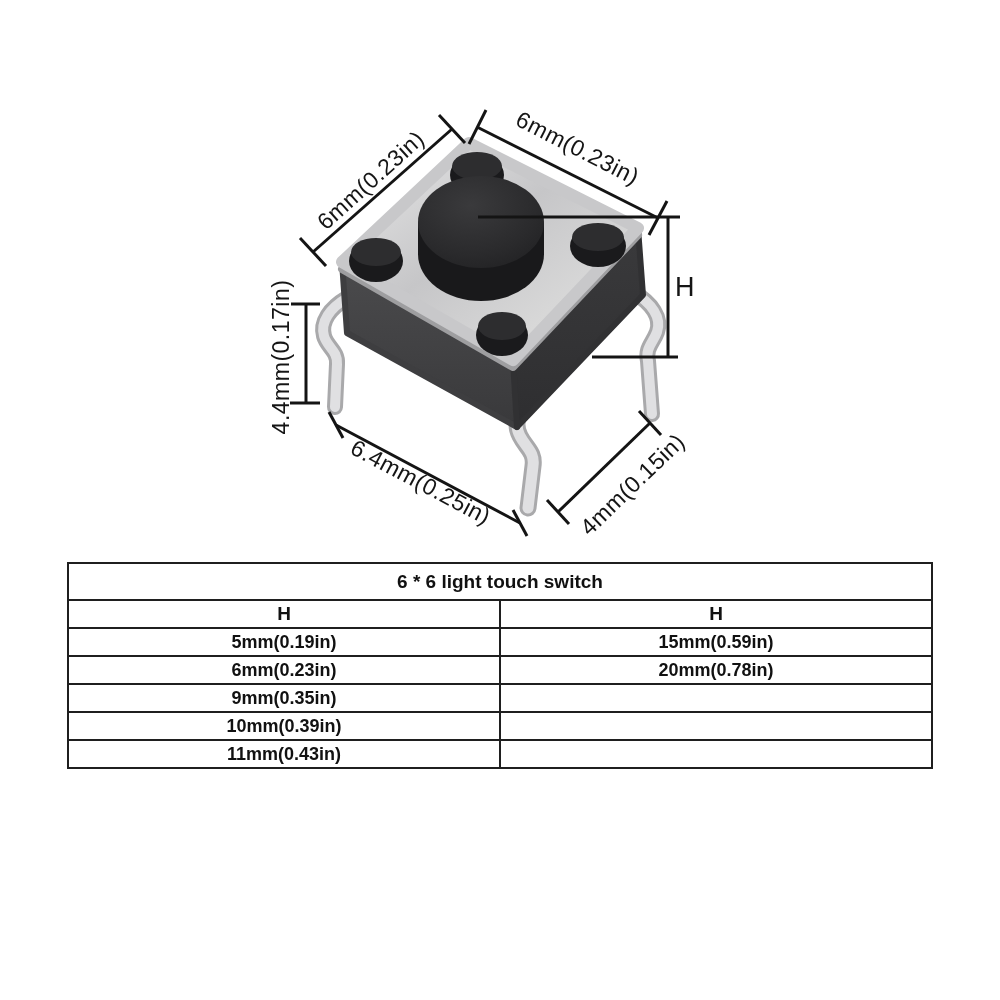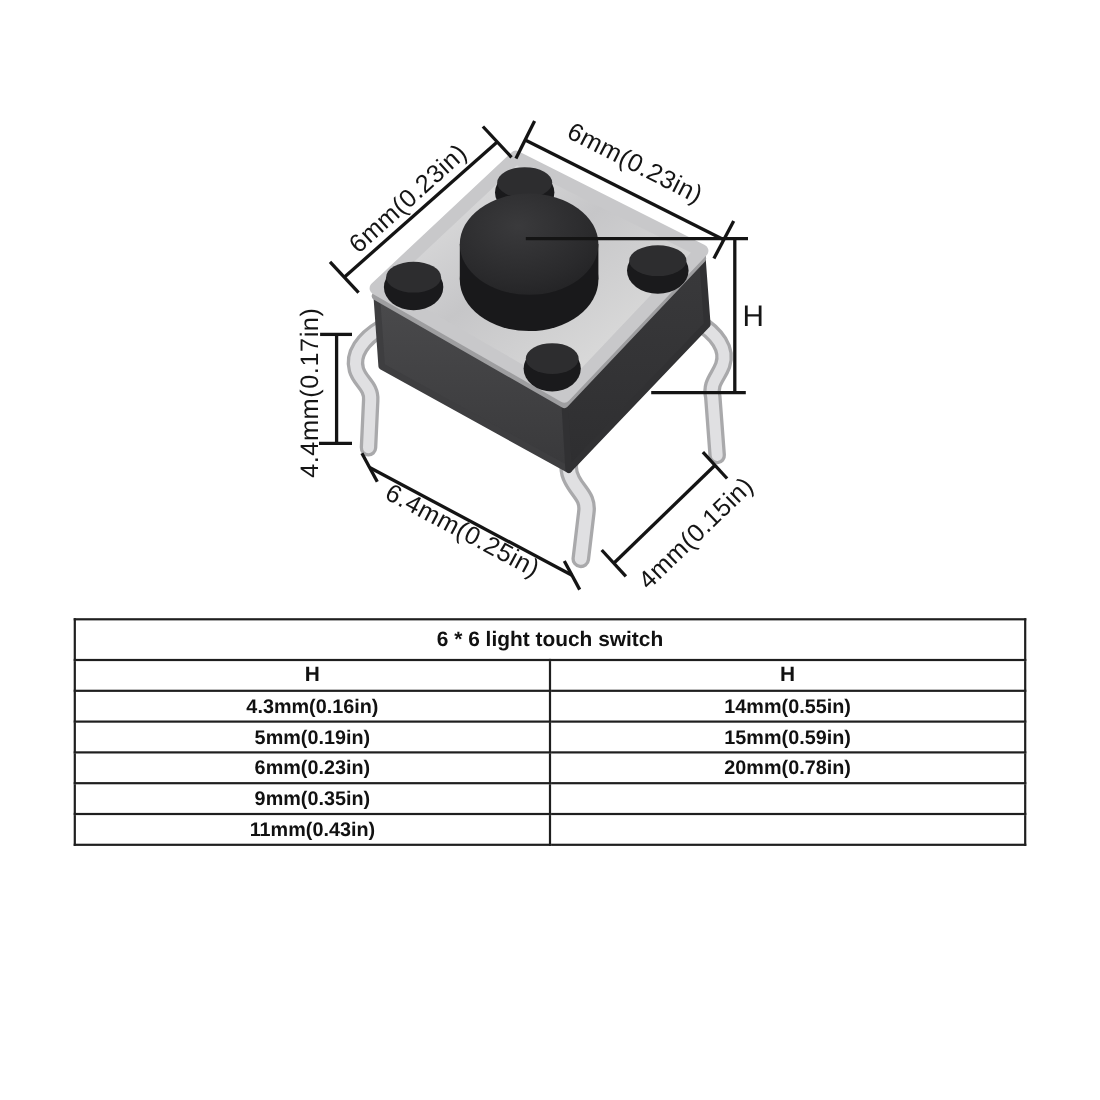--- a/index.html
+++ b/index.html
@@ -187,33 +187,33 @@
     </colgroup>
     <tbody>
       <tr>
         <td class="title-cell" colspan="2">6 * 6 light touch switch</td>
       </tr>
       <tr>
         <td class="header-cell">H</td>
         <td class="header-cell">H</td>
       </tr>
       <tr>
-        <td>4.3mm(0.16in)</td>
-        <td>14mm(0.55in)</td>
-      </tr>
-      <tr>
         <td>5mm(0.19in)</td>
         <td>15mm(0.59in)</td>
       </tr>
       <tr>
         <td>6mm(0.23in)</td>
         <td>20mm(0.78in)</td>
       </tr>
       <tr>
         <td>9mm(0.35in)</td>
+        <td></td>
+      </tr>
+      <tr>
+        <td>10mm(0.39in)</td>
         <td></td>
       </tr>
       <tr>
         <td>11mm(0.43in)</td>
         <td></td>
       </tr>
     </tbody>
   </table>
 </div>
 

